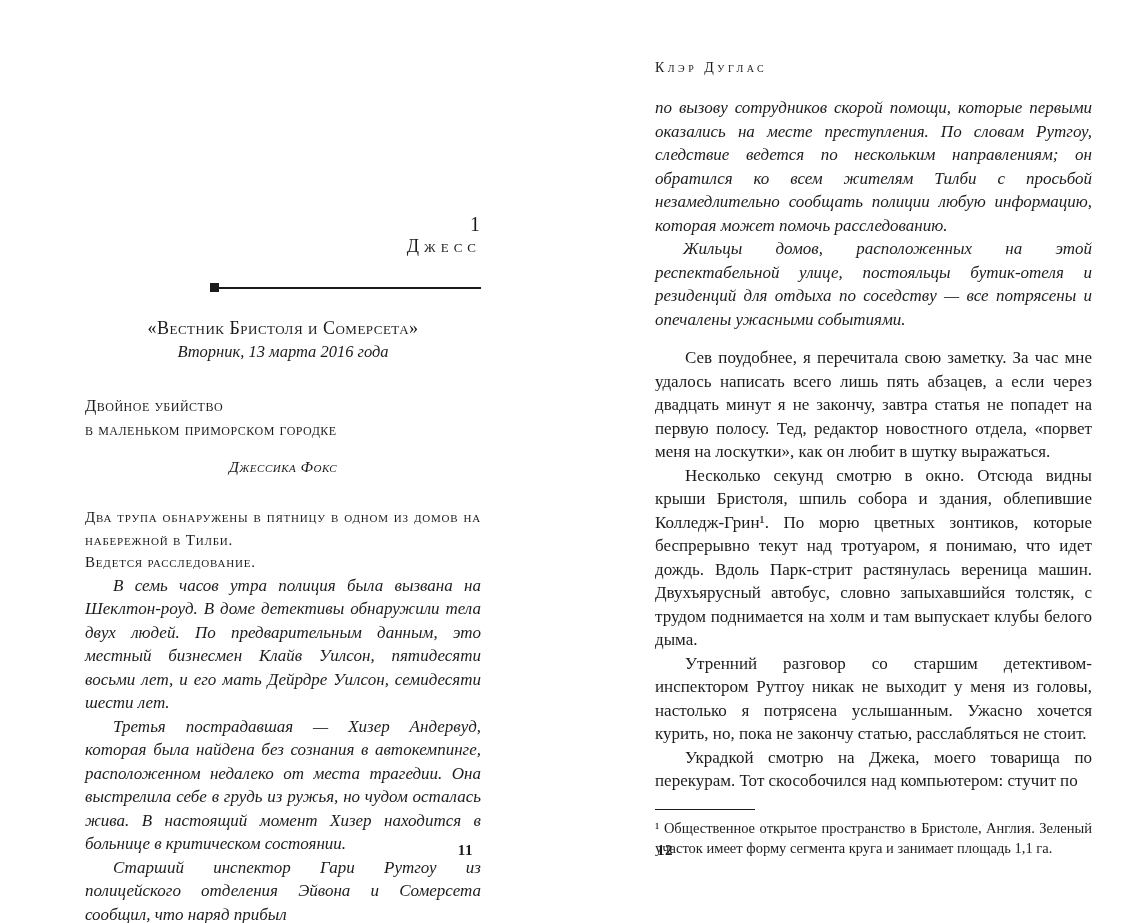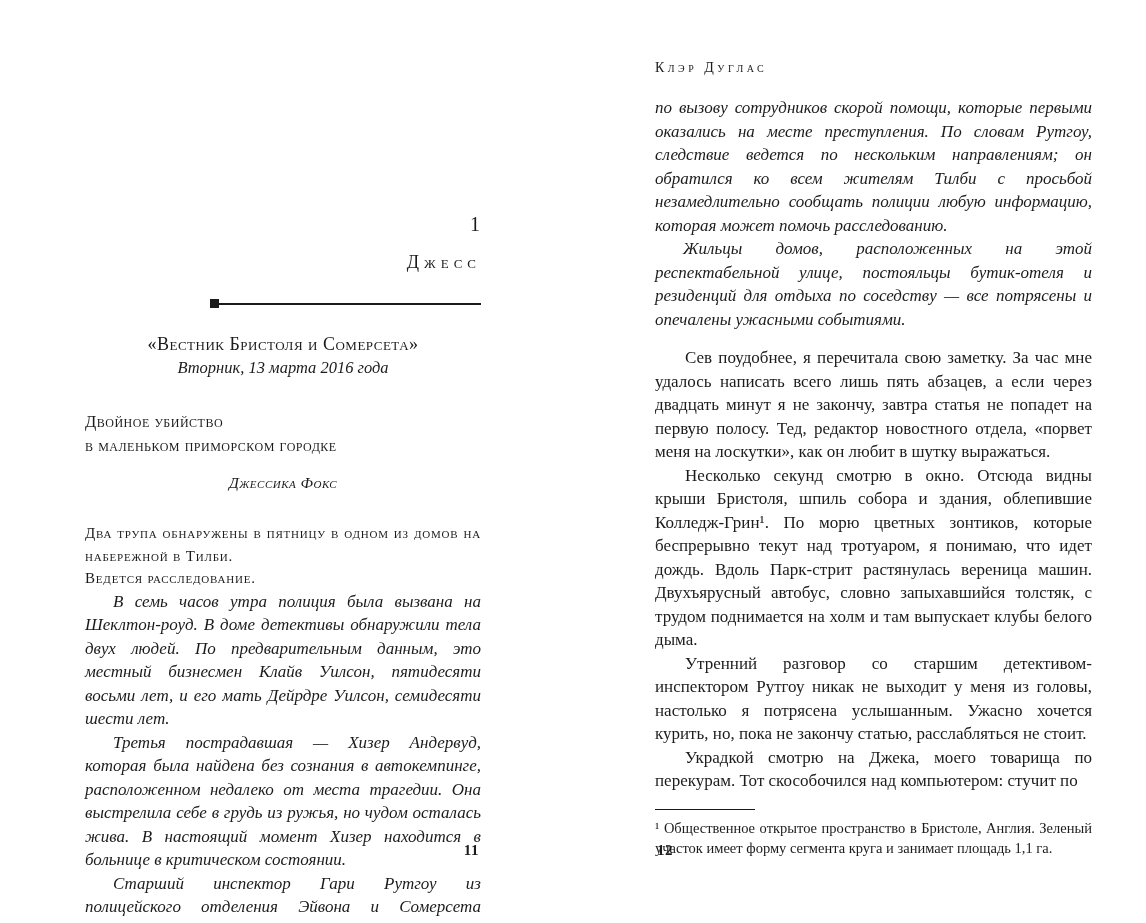--- a/index.html
+++ b/index.html
@@ -18,21 +18,20 @@
   .page-right { left: 655px; width: 437px; }
 
   
   .chapter-number {
     margin-top: 213px;
     text-align: right;
     font-size: 20px;
     letter-spacing: 1px;
   }
   .chapter-title {
-    margin-top: 16px;
     text-align: right;
     font-variant: small-caps;
     font-size: 18px;
     letter-spacing: 5px;
   }
   .section-rule {
     margin-top: 26px;
     margin-left: 125px;
     display: flex;
     align-items: center;
@@ -127,21 +126,21 @@
     line-height: 20px;
   }
 
   .page-number {
     position: absolute;
     bottom: 64px;
     font-size: 15px;
     font-weight: bold;
     letter-spacing: 0.5px;
   }
-  .page-left  .page-number { right: 2px; }
+  .page-left  .page-number { right: 8px; }
   .page-right .page-number { left: 2px; }
 </style>
 </head>
 <body>
 
 <div class="spread">
 
   <div class="page page-left">
 
     <div class="chapter-number">1</div>

